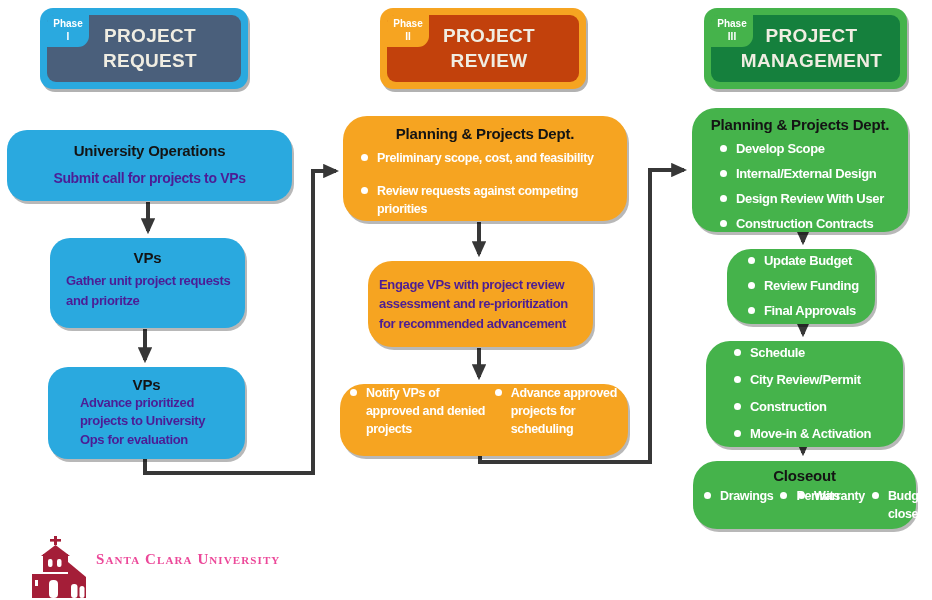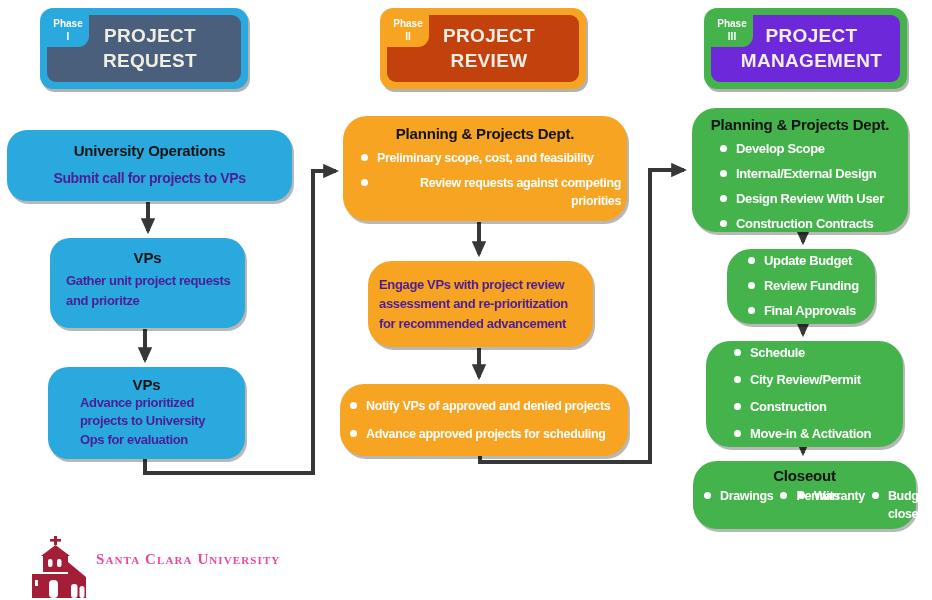--- a/index.html
+++ b/index.html
@@ -13,21 +13,21 @@
 
   
   .hdr{position:absolute;top:8px;height:81px;border-radius:13px;box-shadow:2px 3px 0 rgba(0,0,0,.3);z-index:1;}
   #h1{left:40px;width:208px;background:#2AA9DF;}
   #h2{left:380px;width:206px;background:#F6A421;}
   #h3{left:704px;width:203px;background:#45B34B;}
   .hdr-inner{position:absolute;left:7px;top:7px;right:7px;bottom:7px;border-radius:9px;
     display:flex;align-items:center;justify-content:center;text-align:center;}
   #h1 .hdr-inner{background:#4A5F7B;}
   #h2 .hdr-inner{background:#c2410c;}
-  #h3 .hdr-inner{background:#6d28d9;}
+  #h3 .hdr-inner{background:#15803d;}
   .hdr-title{color:#F0EDE2;font-size:19px;font-weight:bold;letter-spacing:.3px;line-height:1.3;padding:0 4px 0 16px;}
   .tab{position:absolute;left:7px;top:7px;width:42px;padding:3px 0 4px;z-index:2;
     border-top-left-radius:7px;border-bottom-right-radius:11px;
     color:#fff;font-size:10px;font-weight:bold;text-align:center;line-height:1.25;}
   .tab-blue{background:#2AA9DF;}
   .tab-orange{background:#F6A421;}
   .tab-green{background:#45B34B;}
 
   
   .bx{position:absolute;color:#fff;box-shadow:2px 3px 0 rgba(0,0,0,.28);z-index:1;box-sizing:border-box;}
@@ -42,24 +42,24 @@
   .bullets{display:flex;flex-direction:column;}
 
   #b11{left:7px;top:130px;width:285px;height:71px;display:flex;flex-direction:column;justify-content:center;gap:9px;text-align:center;}
   #b11 .body-text{font-size:14px;}
   #b12{left:50px;top:238px;width:195px;height:90px;padding-top:11px;}
   #b12 .body-text{margin:5px 0 0 16px;width:172px;}
   #b13{left:48px;top:367px;width:197px;height:92px;padding-top:9px;}
   #b13 .body-text{margin:1px 0 0 32px;width:150px;line-height:1.42;}
 
   #b21{left:343px;top:116px;width:284px;height:105px;padding-top:9px;}
-  #b21 .bullets{padding:7px 6px 0 18px;gap:7px;text-align:right;}
+  #b21 .bullets{padding:7px 6px 0 18px;gap:15px;}
   #b22{left:368px;top:261px;width:225px;height:86px;display:flex;align-items:center;}
   #b22 .body-text{padding-left:11px;width:198px;}
-  #b23{left:340px;top:384px;width:288px;height:72px;display:flex;flex-direction:column;justify-content:center;gap:9px;padding-left:10px;}
+  #b23{left:340px;top:384px;width:288px;height:72px;display:flex;flex-direction:row;justify-content:center;gap:9px;padding-left:10px;}
 
   #b31{left:692px;top:108px;width:216px;height:124px;padding-top:8px;}
   #b31 .bullets{padding:7px 4px 0 28px;gap:6px;}
   #b31 .bullet{font-size:13px;}
   #b32{left:727px;top:249px;width:148px;height:75px;display:flex;flex-direction:column;justify-content:center;gap:6px;padding-left:21px;}
   #b32 .bullet{font-size:13px;}
   #b33{left:706px;top:341px;width:197px;height:106px;display:flex;flex-direction:column;justify-content:center;gap:8px;padding-left:28px;}
   #b33 .bullet{font-size:13px;}
   #b34{left:693px;top:461px;width:223px;height:68px;padding-top:6px;}
   .closeout-row{display:flex;padding-left:11px;margin-top:3px;}

